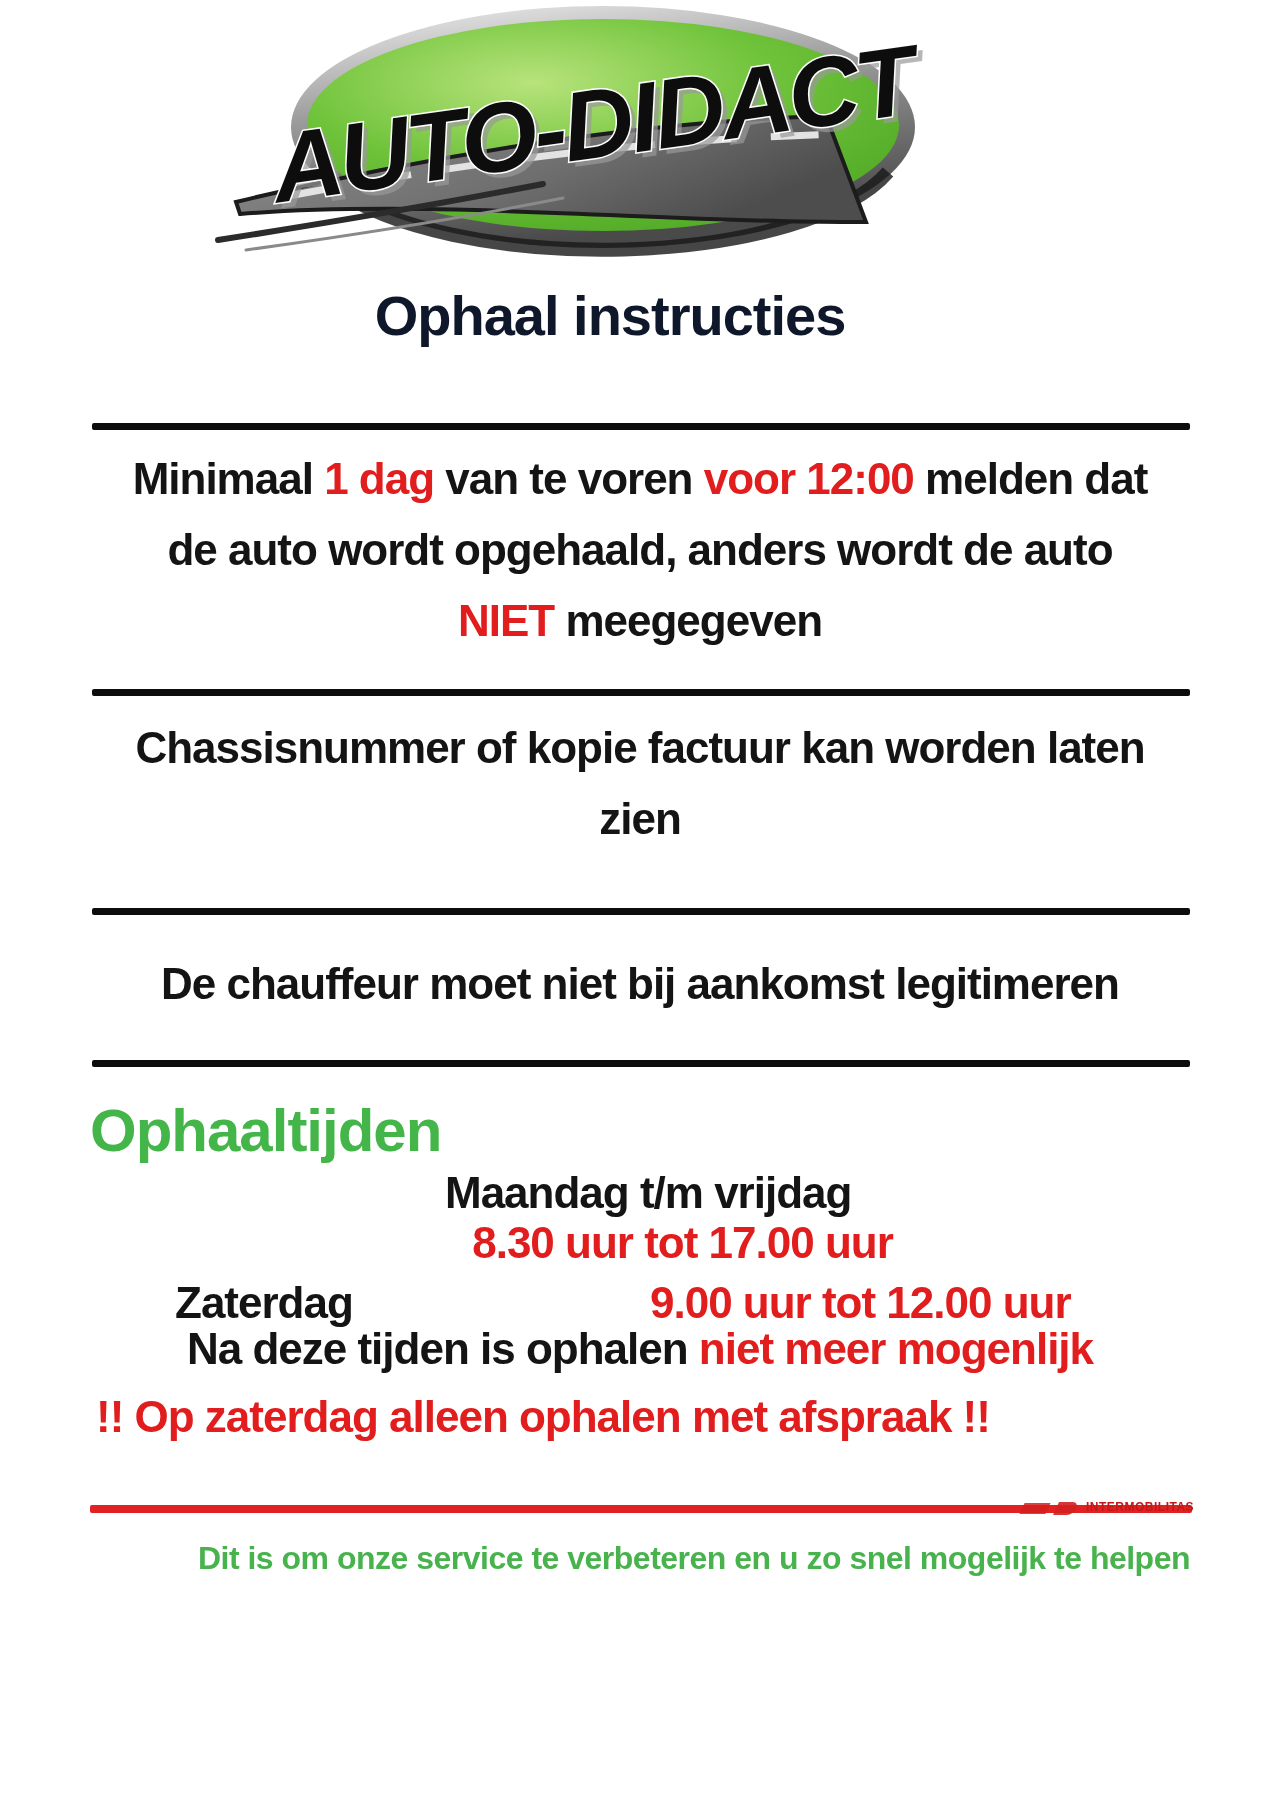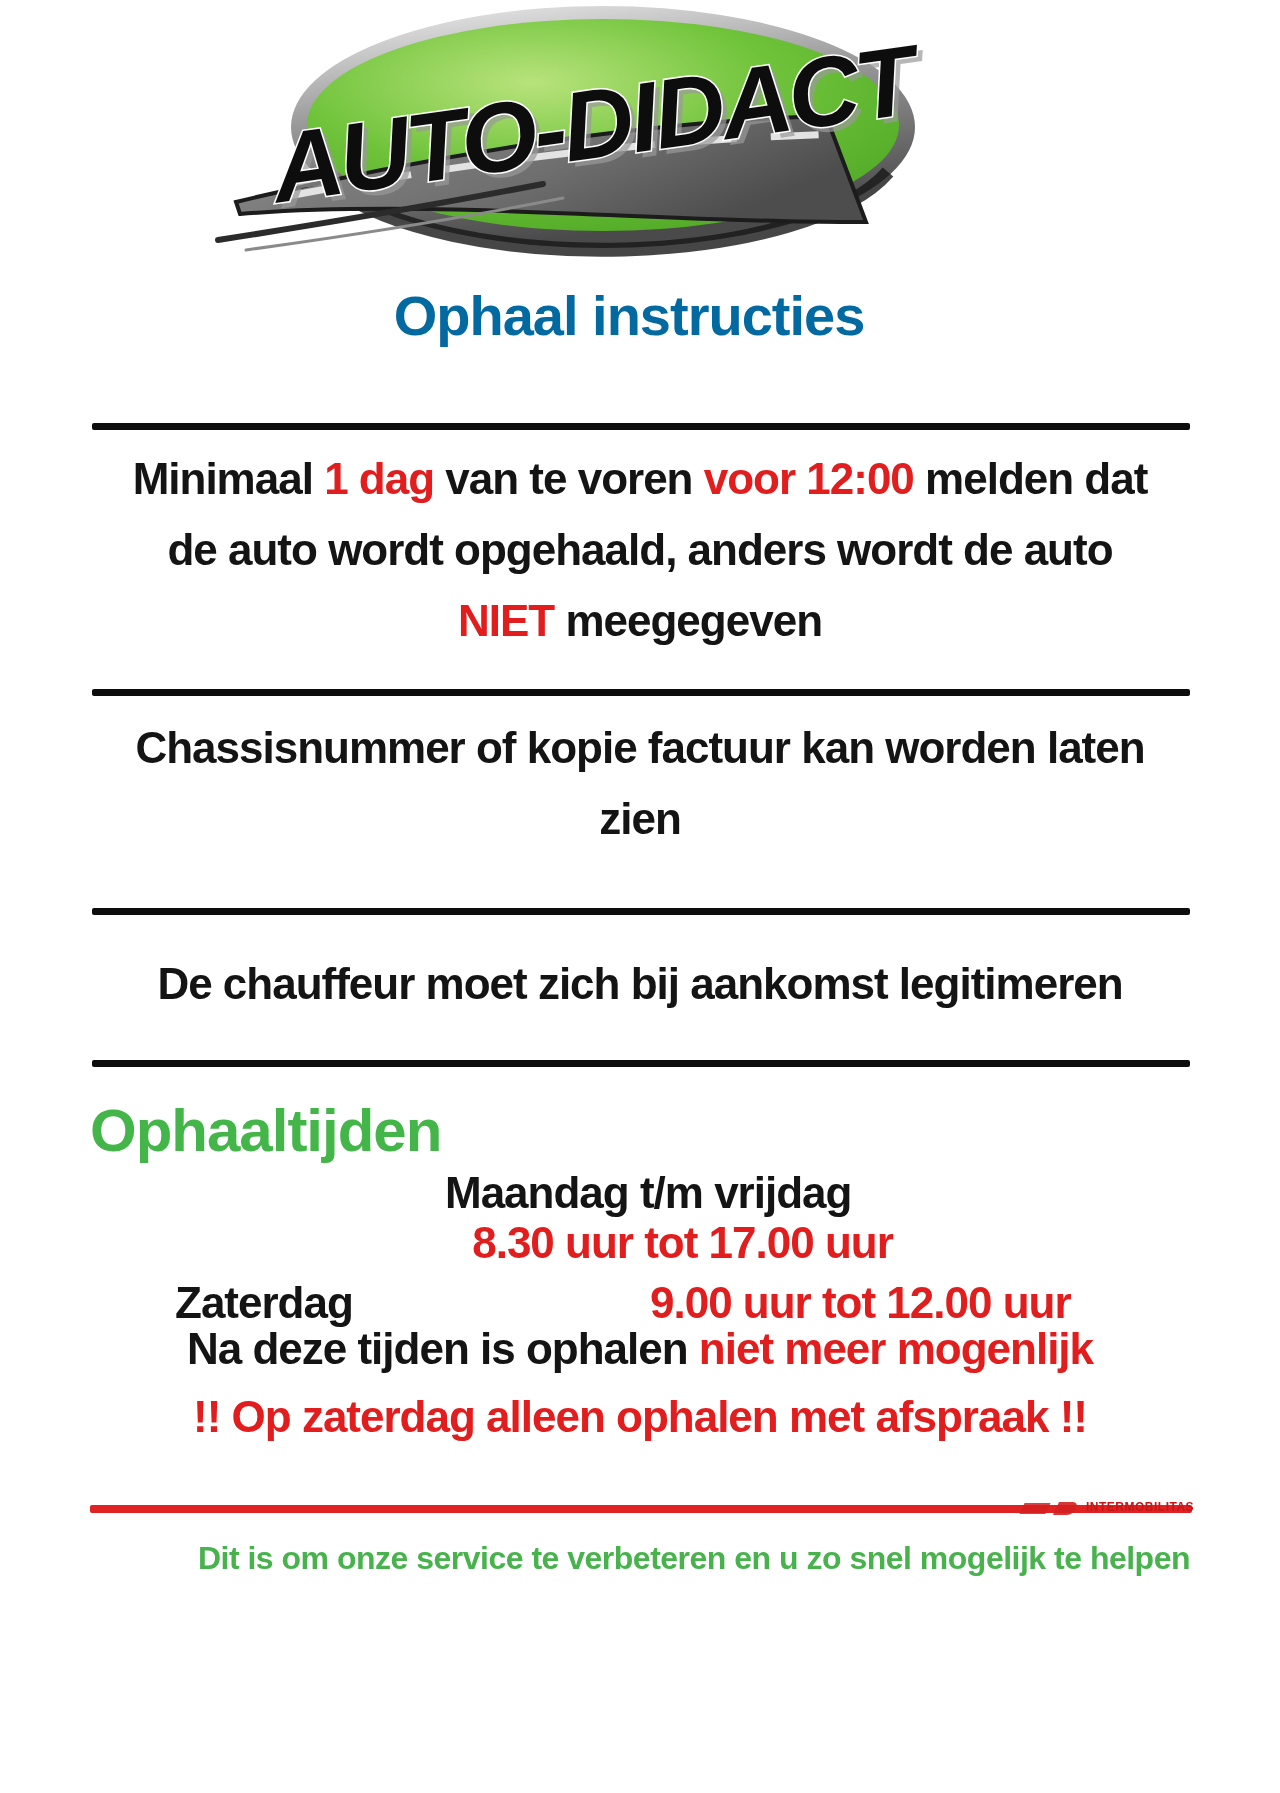--- a/index.html
+++ b/index.html
@@ -9,22 +9,21 @@
     background:#ffffff;
     font-family:"Liberation Sans", sans-serif;
     overflow:hidden;
   }
   .abs{position:absolute;}
   .bold-cond{font-weight:700;letter-spacing:-1px;}
   .title{
     left:0;top:283px;width:1220px;
     text-align:center;
     font-size:56px;font-weight:700;letter-spacing:-1px;
-    color:#0369a1;
-    padding-left:19px;
+    color:#0f172a;
   }
   .divider{
     height:7px;background:#0d0d0d;border-radius:2px;
     left:92px;width:1098px;
   }
   .para{
     left:90px;width:1100px;
     text-align:center;
     font-size:44px;line-height:71px;
     color:#141414;
@@ -37,21 +36,21 @@
   }
   .sched-row{
     left:175px;width:1015px;height:66px;
     display:flex;align-items:center;
     font-size:44px;font-weight:700;letter-spacing:-1px;
     color:#141414;
   }
   .sched-label{width:475px;flex:0 0 auto;}
   .sched-time{color:#e11d1d;}
   .note{left:90px;width:1100px;text-align:center;font-size:44px;color:#141414;}
-  .warning{left:90px;width:1100px;text-align:center;font-size:44px;color:#e11d1d;}
+  .warning{left:96px;width:1100px;font-size:44px;color:#e11d1d;}
   .redline{left:90px;width:1102px;height:8px;background:#e02222;border-radius:2px;}
   .watermark{
     left:1086px;top:1500px;width:110px;
     font-size:12px;font-weight:700;color:#c41717;
     letter-spacing:0.5px;
   }
   .wm-shape{background:#d32020;}
   .service{
     left:90px;width:1100px;text-align:right;
     font-size:32px;font-weight:700;letter-spacing:-0.5px;
@@ -116,21 +115,21 @@
   <div class="abs divider" style="top:689px;"></div>
 
   <div class="abs para bold-cond" style="top:712px;">
     <div>Chassisnummer of kopie factuur kan worden laten</div>
     <div>zien</div>
   </div>
 
   <div class="abs divider" style="top:908px;"></div>
 
   <div class="abs para bold-cond" style="top:948px;">
-    <div>De chauffeur moet zich bij aankomst legitimeren</div>
+    <div>De chauffeur moet niet bij aankomst legitimeren</div>
   </div>
 
   <div class="abs divider" style="top:1060px;"></div>
 
   <div class="abs green-head" style="top:1096px;">Ophaaltijden</div>
 
   <div class="abs sched-row" style="top:1168px;flex-direction:column;">
     <span class="sched-label">Maandag t/m vrijdag</span>
     <span class="sched-time">8.30 uur tot 17.00 uur</span>
   </div>

